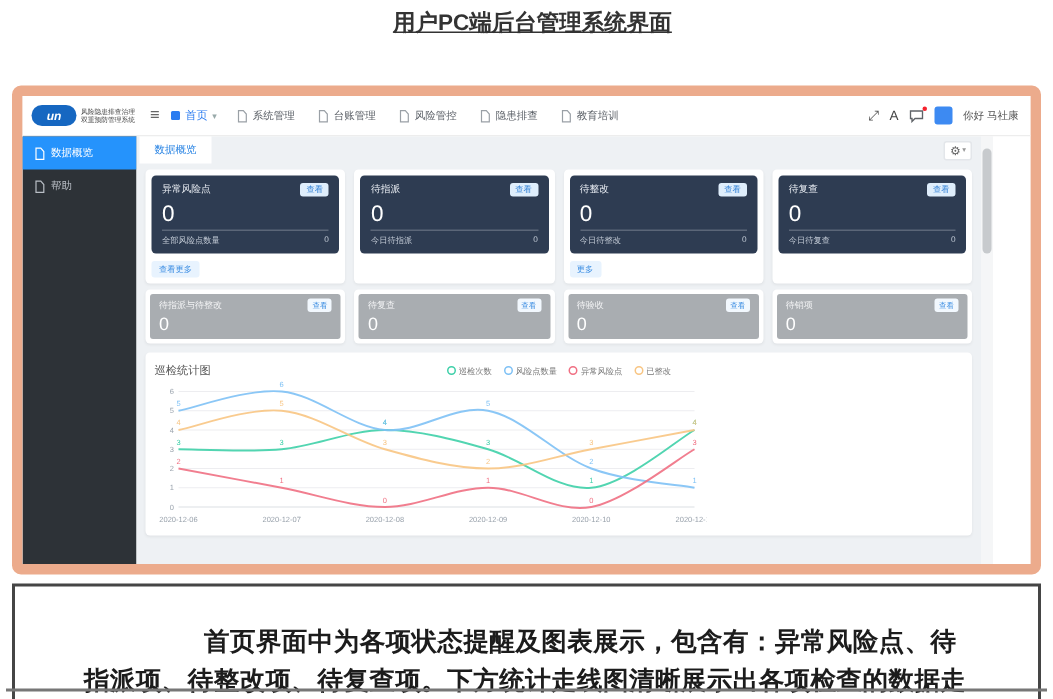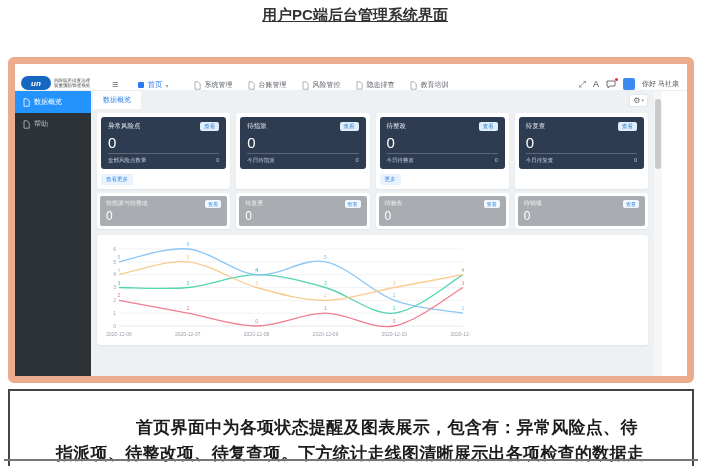--- a/index.html
+++ b/index.html
@@ -2,21 +2,21 @@
 <html><head>
 <meta charset="utf-8">
 <style>
   html,body{margin:0;padding:0;background:#fff;font-family:"Liberation Sans","DejaVu Sans",sans-serif;}
   .page{position:relative;width:702px;height:466px;overflow:hidden;background:#fff;}
   .page-title{position:absolute;top:6px;left:4px;width:100%;text-align:center;font-size:15px;font-weight:bold;color:#333;text-decoration:underline;margin:0;}
   
   .frame{position:absolute;top:57px;left:8px;width:686px;height:326px;box-sizing:border-box;border:7px solid #ecab8c;border-radius:6px;background:#fff;overflow:hidden;}
   .app{width:100%;height:100%;display:flex;flex-direction:column;}
   
-  .navbar{height:26px;min-height:26px;background:#fff;border-bottom:1px solid #ededed;display:flex;align-items:flex-end;padding:0 6px;gap:20px;}
+  .navbar{height:26px;min-height:26px;background:#fff;border-bottom:1px solid #ededed;display:flex;align-items:center;padding:0 6px;gap:8px;}
   .logo{display:flex;align-items:center;gap:3px;}
   .logo-mark{width:30px;height:14px;background:#1667c1;border-radius:7px;color:#fff;font-size:8px;font-weight:bold;font-style:italic;display:flex;align-items:center;justify-content:center;}
   .logo-text{font-size:4.5px;line-height:1.2;color:#444;white-space:nowrap;}
   .hamburger{font-size:11px;color:#666;margin-left:2px;cursor:pointer;}
   .nav-home{display:flex;align-items:center;gap:3px;font-size:7.5px;color:#2b7cf0;cursor:pointer;}
   .home-ico{width:6px;height:6px;background:#2b7cf0;border-radius:1px;display:inline-block;}
   .nav-home .caret{color:#9aa;font-size:6px;}
   .nav-menu{display:flex;align-items:center;gap:16px;margin-left:6px;flex:1;}
   .nav-item{display:flex;align-items:center;gap:3px;font-size:7px;color:#5a5f66;cursor:pointer;white-space:nowrap;}
   .nav-right{display:flex;align-items:center;gap:7px;margin-left:auto;padding-right:2px;}
@@ -266,20 +266,29 @@
         <span class="gp-title">待销项</span>
         <span class="gp-action">查看</span>
       </div>
       <div class="gp-value">0</div>
     </div>
   </div>
             </div>
 
           <div class="charts-row">
             <div class="card chart-card">
+              <div class="chart-head">
+                <span class="chart-title">巡检统计图</span>
+                <div class="legend line-legend" id="line-legend">
+                    <span class="lg-item" style="color:#777"><i class="lg-ring" style="color:#3fd0a9"></i>巡检次数</span>
+                    <span class="lg-item" style="color:#777"><i class="lg-ring" style="color:#7ec1f5"></i>风险点数量</span>
+                    <span class="lg-item" style="color:#777"><i class="lg-ring" style="color:#f07083"></i>异常风险点</span>
+                    <span class="lg-item" style="color:#777"><i class="lg-ring" style="color:#f8c583"></i>已整改</span>
+                  </div>
+              </div>
               <div id="line-chart">
                   <svg width="368" height="98" viewBox="0 0 368 98">
                     <line x1="16" y1="85" x2="360" y2="85" stroke="#dcdfe3" stroke-width="0.7"></line>
                     <text x="13" y="86.8" font-size="5" fill="#9aa3ad" text-anchor="end">0</text>
                     <line x1="16" y1="72.16666666666667" x2="360" y2="72.16666666666667" stroke="#ededf0" stroke-width="0.7"></line>
                     <text x="13" y="73.96666666666667" font-size="5" fill="#9aa3ad" text-anchor="end">1</text>
                     <line x1="16" y1="59.333333333333336" x2="360" y2="59.333333333333336" stroke="#ededf0" stroke-width="0.7"></line>
                     <text x="13" y="61.13333333333333" font-size="5" fill="#9aa3ad" text-anchor="end">2</text>
                     <line x1="16" y1="46.5" x2="360" y2="46.5" stroke="#ededf0" stroke-width="0.7"></line>
                     <text x="13" y="48.3" font-size="5" fill="#9aa3ad" text-anchor="end">3</text>

